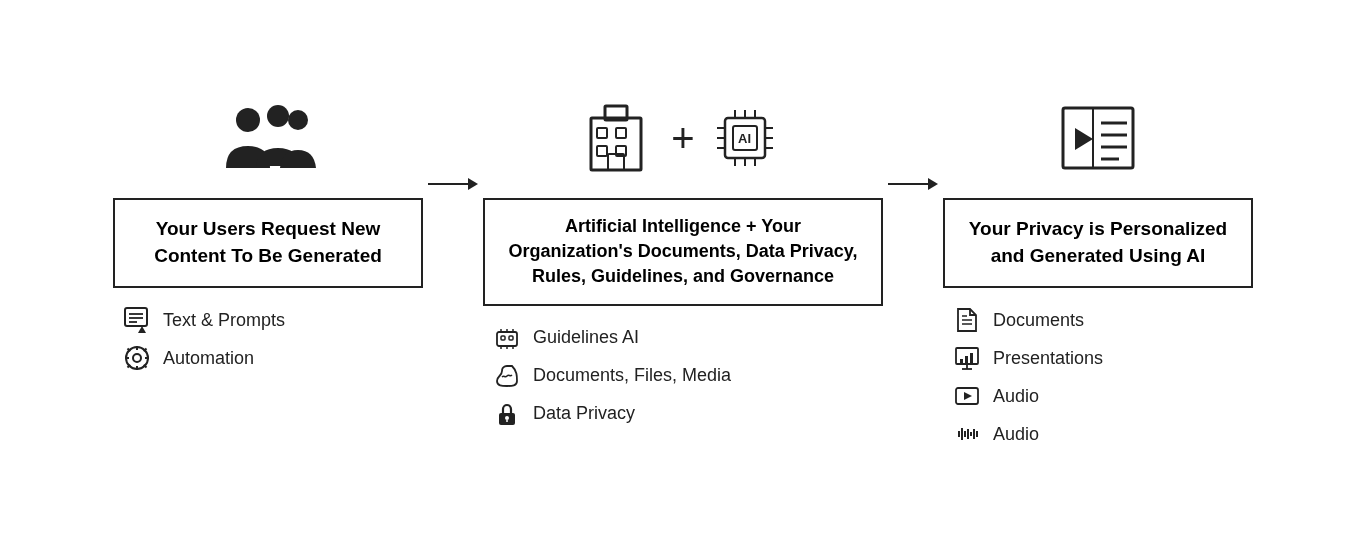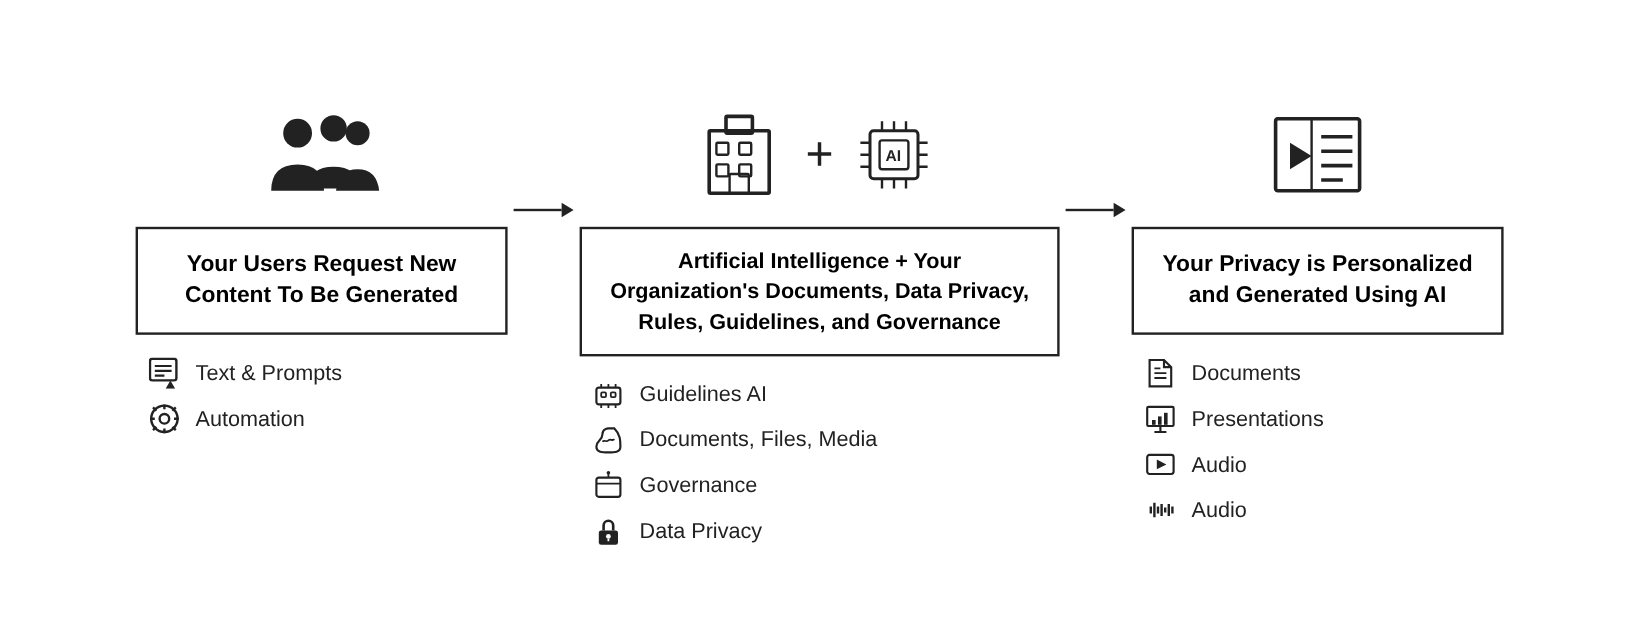--- a/index.html
+++ b/index.html
@@ -238,31 +238,20 @@
         <div class="list-icon">
           <svg width="26" height="26" viewBox="0 0 26 26" fill="none">
             <path d="M13 3 C13 3 8 3 8 8 C8 13 3 13 3 18 C3 23 8 23 13 23 C18 23 23 23 23 18 C23 13 23 8 18 3 Z" stroke="#222" stroke-width="1.8" fill="none"></path>
             <path d="M8 14 C10 12 11 15 13 13 C15 11 16 14 18 12" stroke="#222" stroke-width="1.5" fill="none"></path>
           </svg>
         </div>
         <span>Documents, Files, Media</span>
       </div>
 
 
-      <div class="list-item">
-        <div class="list-icon">
-          <svg width="26" height="26" viewBox="0 0 26 26" fill="none">
-            <rect x="3" y="6" width="20" height="16" rx="2" stroke="#222" stroke-width="1.8" fill="none"></rect>
-            <line x1="3" y1="11" x2="23" y2="11" stroke="#222" stroke-width="1.5"></line>
-            <path d="M13 6 L13 2" stroke="#222" stroke-width="1.5"></path>
-            <circle cx="13" cy="2" r="1.5" fill="#222"></circle>
-          </svg>
-        </div>
-        <span>Governance</span>
-      </div>
 
       <div class="list-item">
         <div class="list-icon">
           <svg width="26" height="26" viewBox="0 0 26 26" fill="none">
             <rect x="5" y="12" width="16" height="12" rx="2" fill="#222"></rect>
             <path d="M9 12 L9 8 C9 5.8 10.8 4 13 4 C15.2 4 17 5.8 17 8 L17 12" stroke="#222" stroke-width="2.2" fill="none"></path>
             <circle cx="13" cy="17" r="2" fill="#fff"></circle>
             <line x1="13" y1="19" x2="13" y2="21" stroke="#fff" stroke-width="1.5"></line>
           </svg>
         </div>

